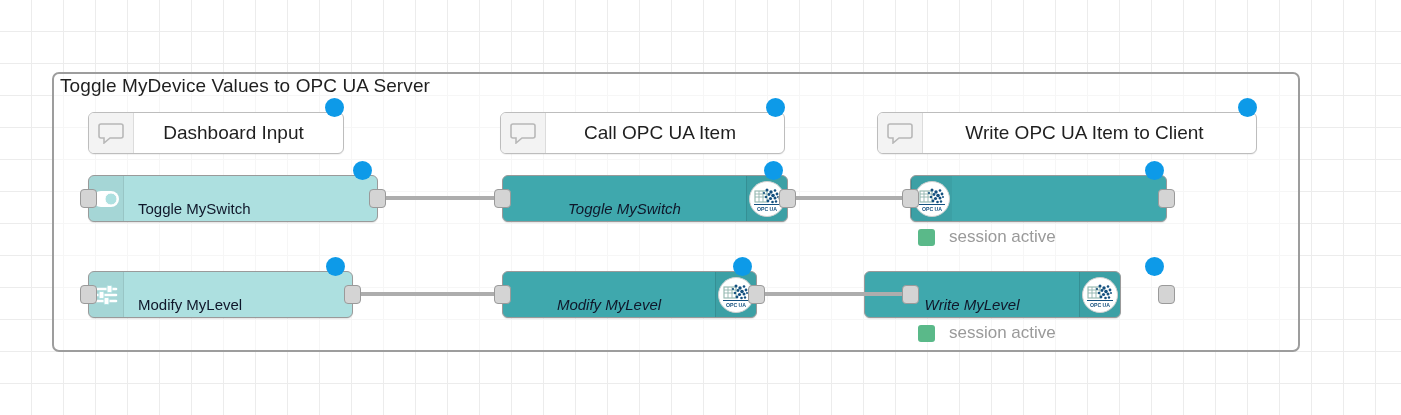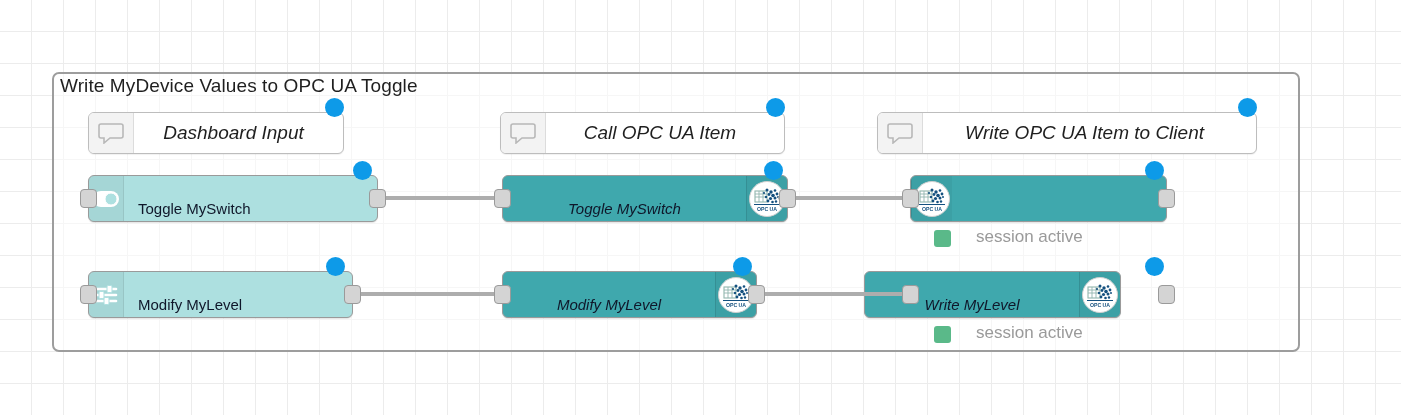--- a/index.html
+++ b/index.html
@@ -63,21 +63,20 @@
     border-radius: 5px 0 0 5px;
     display: flex;
     align-items: center;
     justify-content: center;
     flex: 0 0 44px;
   }
   .comment-label {
     flex: 1;
     text-align: center;
     font-size: 19px;
-    font-style: italic;
     color: #1f1f1f;
     padding: 0 14px 0 4px;
     white-space: nowrap;
     overflow: hidden;
   }
 
   
   .flow-node {
     position: absolute;
     height: 47px;
@@ -152,24 +151,23 @@
     height: 19px;
     border-radius: 50%;
     background: #0d9ae8;
     z-index: 9;
   }
 
   
   .status {
     position: absolute;
     display: flex;
-    align-items: flex-end;
-    gap: 25px;
+    align-items: center;
+    gap: 14px;
     z-index: 5;
-    margin-left: 16px;
   }
   .status-dot {
     width: 17px;
     height: 17px;
     border-radius: 3px;
     background: #5ab989;
     flex: 0 0 17px;
   }
   .status-text {
     font-size: 17px;
@@ -191,21 +189,21 @@
     justify-content: center;
   }
   .opcua-badge svg { display: block; }
 </style>
 </head>
 <body>
 
 <div id="canvas">
 
   <div class="group-box"></div>
-  <div class="group-title">Write MyDevice Values to OPC UA Toggle</div>
+  <div class="group-title">Toggle MyDevice Values to OPC UA Server</div>
 
   <div class="comment-node" style="left:88px; top:112px; width:256px;">
     <div class="comment-icon-cell">
       <svg width="26" height="22" viewBox="0 0 26 22">
         <path d="M3 2 h20 a2 2 0 0 1 2 2 v10 a2 2 0 0 1 -2 2 h-11 l-6 5 v-5 h-3 a2 2 0 0 1 -2 -2 v-10 a2 2 0 0 1 2 -2 z" fill="none" stroke="#b8b8b8" stroke-width="1.6"></path>
       </svg>
     </div>
     <div class="comment-label">Dashboard Input</div>
   </div>
   <div class="change-dot" style="left:325px; top:98px;"></div>

